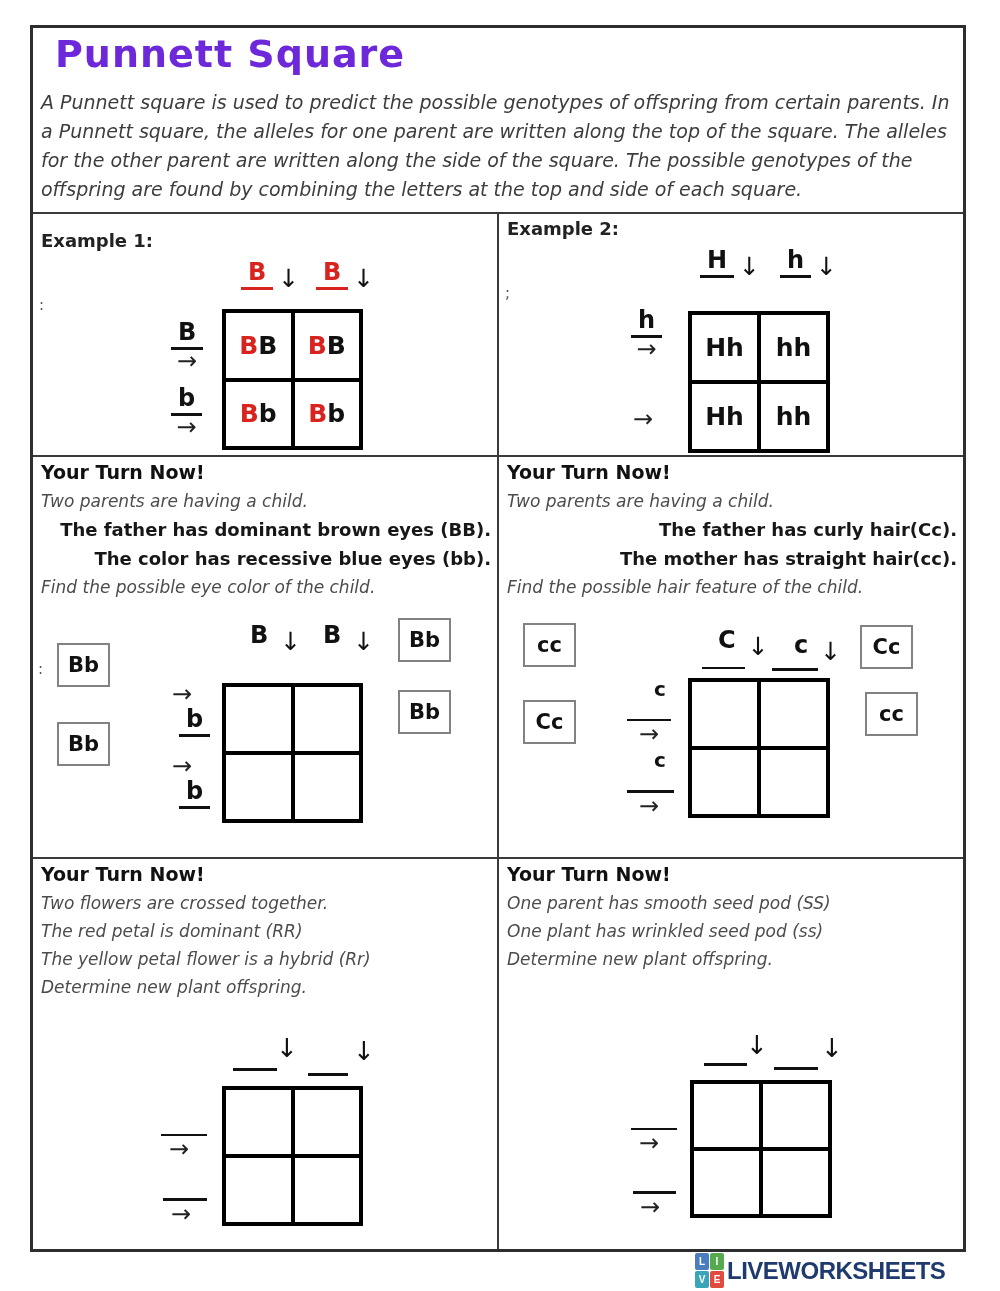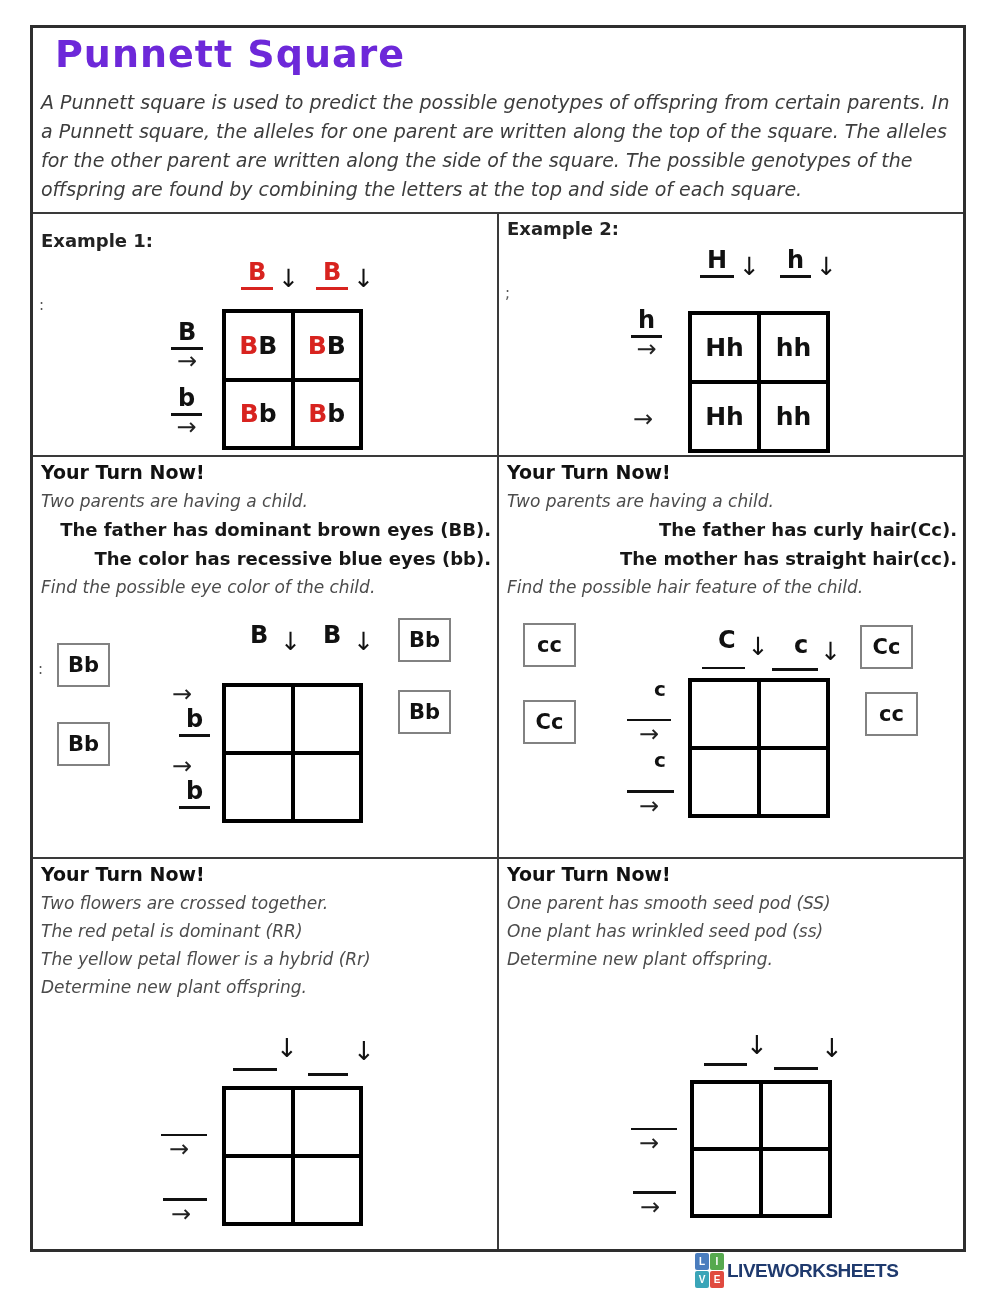--- a/index.html
+++ b/index.html
@@ -42,21 +42,21 @@
   .yt-line.boldline{font-size:18px;font-weight:bold;color:#171717;text-align:right;}
   .floating-darrow{position:absolute;font-size:26px;color:#111;}
   .footer{position:absolute;left:695px;top:1253px;display:flex;align-items:center;gap:3px;}
   .logo-grid{display:grid;grid-template-columns:14px 14px;grid-template-rows:17px 17px;gap:1px;}
   .logo-sq{display:flex;align-items:center;justify-content:center;color:#fff;
            font-family:"Liberation Sans",sans-serif;font-size:10px;font-weight:bold;border-radius:2px;}
   .logo-sq.l{background:#4a7dbe;}
   .logo-sq.i{background:#56a94f;}
   .logo-sq.v{background:#3aa5b8;}
   .logo-sq.e{background:#e04a3f;}
-  .brand{font-family:"Liberation Sans",sans-serif;font-size:19px;font-weight:bold;
+  .brand{font-family:"Liberation Sans",sans-serif;font-size:24px;font-weight:bold;
          color:#1f3a6e;letter-spacing:-0.5px;}
 </style>
 </head>
 <body>
 
 <div class="page">
   <div class="sheet">
 
     <h1 class="page-title">Punnett Square</h1>
     <p class="intro-text">A Punnett square is used to predict the possible genotypes of offspring from certain parents. In a Punnett square, the alleles for one parent are written along the top of the square. The alleles for the other parent are written along the side of the square. The possible genotypes of the offspring are found by combining the letters at the top and side of each square.</p>

